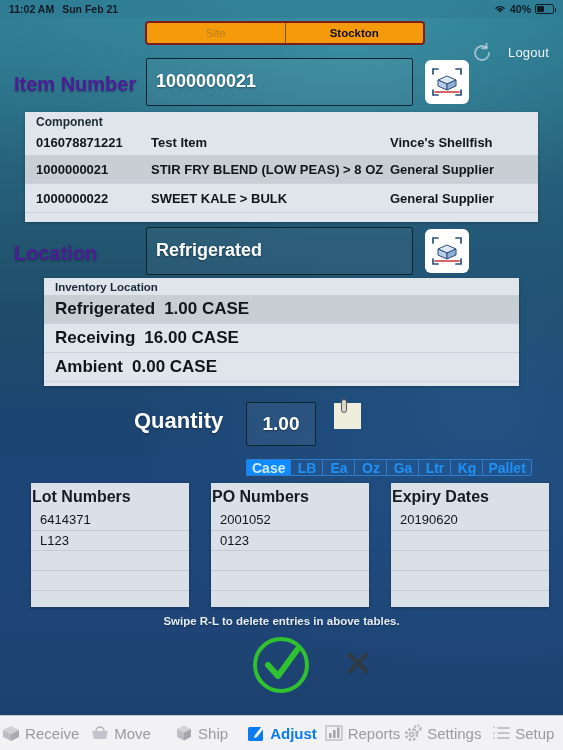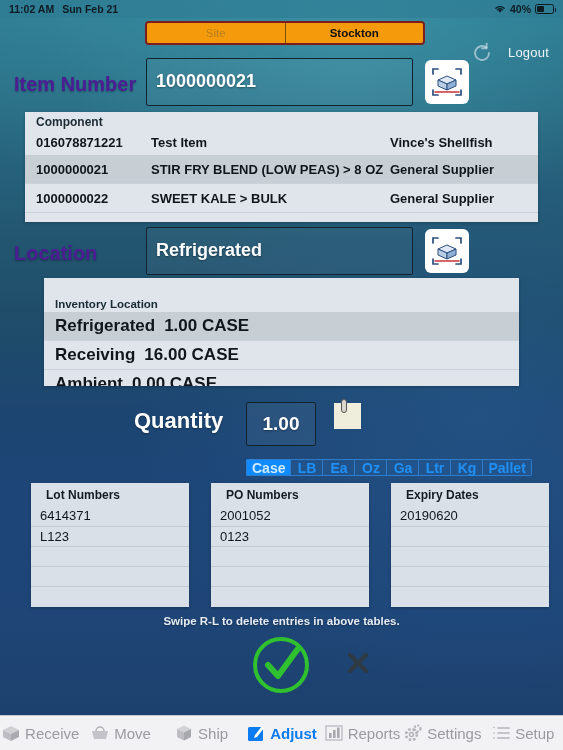--- a/index.html
+++ b/index.html
@@ -124,21 +124,21 @@
   .comp-row.first { height: 26px; border-bottom: none; }
 
   
   .inv-table {
     position: absolute; left: 44px; top: 278px; width: 475px; height: 108px;
     background: #dfe5ea; overflow: hidden;
     box-shadow: 0 1px 3px rgba(0,0,0,.25);
   }
   .inv-head {
     font-size: 11.5px; font-weight: bold; color: #1b2a33;
-    padding: 20px 0 2px 11px;
+    padding: 3px 0 2px 11px;
   }
   .inv-row {
     height: 29px; display: flex; align-items: center;
     padding-left: 11px;
     font-size: 17px; font-weight: bold; color: #10161b;
     border-bottom: 1px solid #cbd3da;
   }
   .inv-row.sel { background: #c8cfd4; }
   .inv-row .qty { margin-left: 9px; }
 
@@ -184,22 +184,22 @@
   
   .mini {
     position: absolute; top: 483px; width: 158px; height: 124px;
     background: #d9e0e7; box-shadow: 0 1px 3px rgba(0,0,0,.25);
     overflow: hidden;
   }
   .mini.lot { left: 31px; }
   .mini.po  { left: 211px; }
   .mini.exp { left: 391px; }
   .mini h4 {
-    font-size: 12px; font-weight: bold; color: #141c22;
-    padding: 5px 0 4px 15px;
+    font-size: 16px; font-weight: bold; color: #141c22;
+    padding: 5px 0 4px 1px;
   }
   .mini .mrow {
     height: 20px; line-height: 20px; padding-left: 9px;
     font-size: 13px; color: #10161b;
     border-top: 1px solid #c2cad2;
   }
 
   .swipe-hint {
     position: absolute; top: 615px; left: 0; right: 0; text-align: center;
     font-size: 11.5px; font-weight: bold; color: #e6ecf2;

